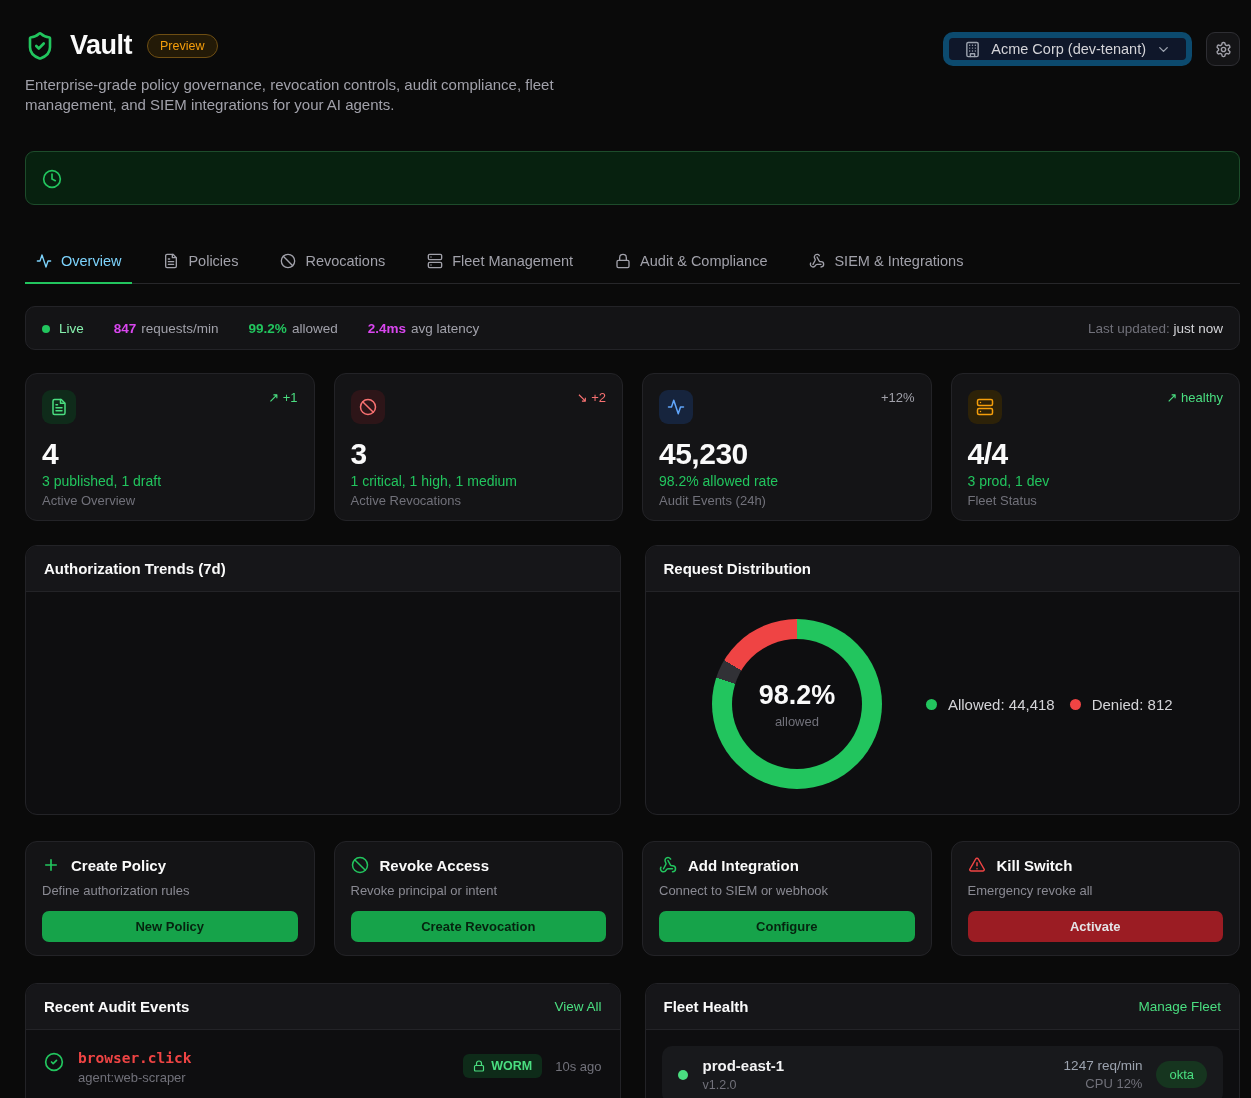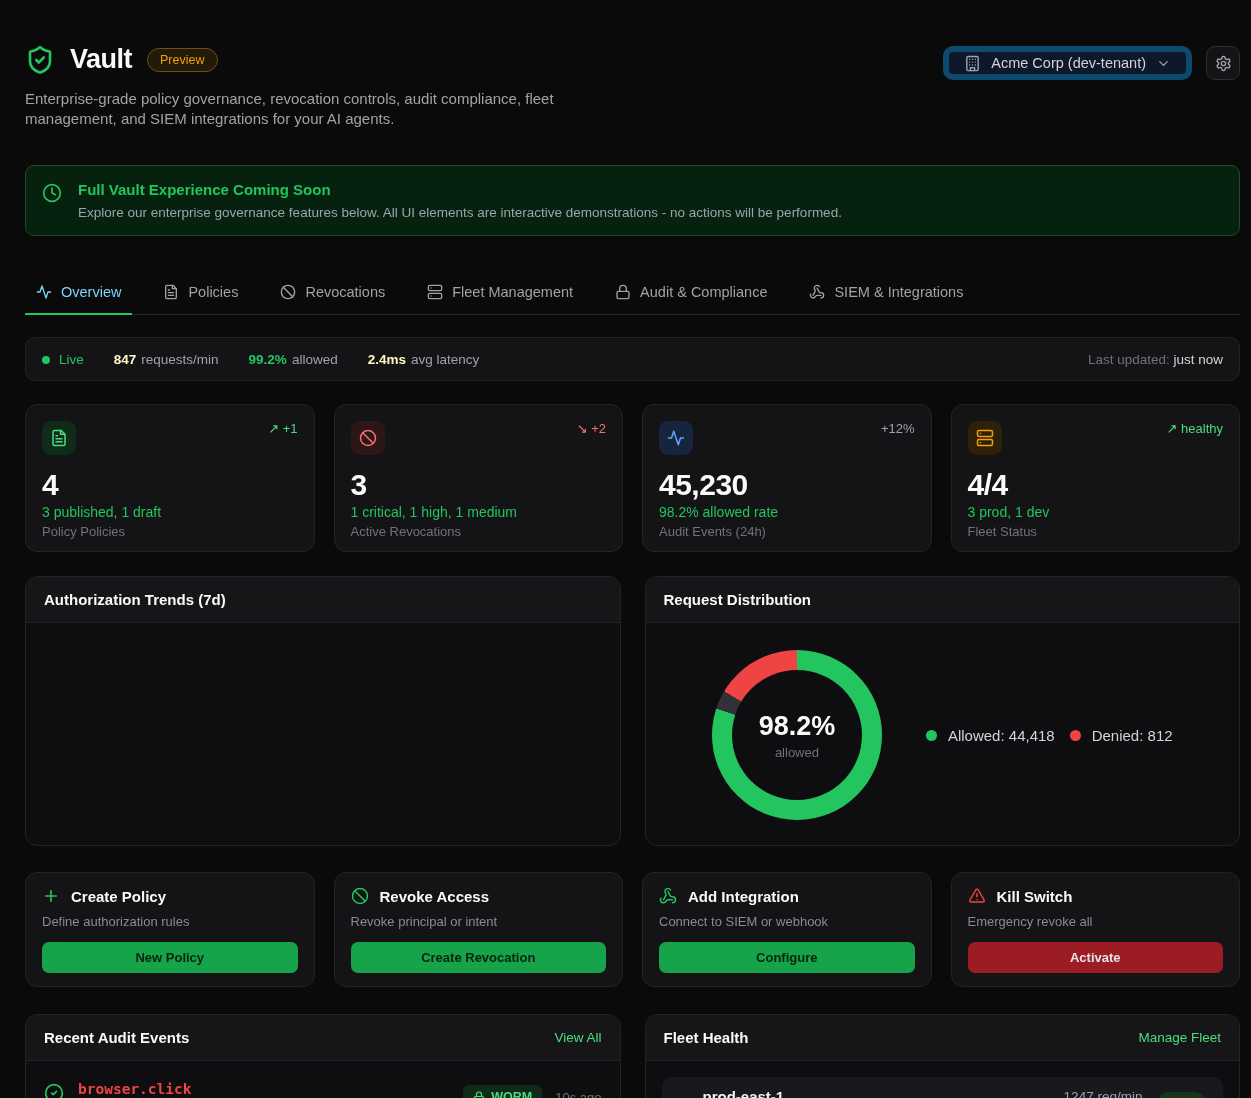--- a/index.html
+++ b/index.html
@@ -7,21 +7,21 @@
   body {
     background:#0a0a0a;
     color:#fafafa;
     font-family:"Liberation Sans", sans-serif;
     overflow:hidden;
     position:relative;
   }
   .page { padding:0 11px 0 25px; }
 
   
-  .header { display:flex; justify-content:space-between; align-items:flex-start; padding-top:44px; }
+  .header { display:flex; justify-content:space-between; align-items:flex-start; padding-top:30px; }
   .brand-row { display:flex; align-items:center; gap:15px; }
   .logo { width:30px; height:30px; color:#22c55e; display:flex; }
   .logo svg { width:30px; height:30px; }
   .app-title { font-size:27px; font-weight:700; letter-spacing:-0.5px; color:#fafafa; }
   .preview-badge {
     font-size:12.5px; color:#f59e0b; background:#231a07; border:1px solid #6e4e13;
     border-radius:999px; padding:4px 12px; font-weight:500;
   }
   .description { margin-top:14px; font-size:15px; line-height:20px; color:#a1a1aa; max-width:548px; }
   .header-right { display:flex; gap:14px; align-items:center; padding-top:2px; }
@@ -60,21 +60,21 @@
     content:""; position:absolute; left:0; right:0; bottom:-1px; height:2px; background:#22c55e;
   }
 
   
   .status-bar {
     margin-top:22px; height:44px; display:flex; align-items:center; gap:30px; padding:0 16px;
     background:#141416; border:1px solid #232327; border-radius:10px; font-size:13.5px;
   }
   .live-dot { width:8px; height:8px; border-radius:50%; background:#22c55e; display:inline-block; margin-right:9px; }
   .sb-item { color:#a1a1aa; }
-  .sb-item b { color:#fef9c3; font-weight:700; margin-right:5px;margin-top:32px; }
+  .sb-item b { color:#d946ef; font-weight:700; margin-right:5px;margin-top:32px; }
   .sb-item .green { color:#22c55e; font-weight:700; margin-right:5px; }
   .sb-right { margin-left:auto; color:#71717a; }
   .sb-right b { color:#d4d4d8; font-weight:500; }
 
   
   .stats-row { margin-top:23px; display:grid; grid-template-columns:repeat(4,1fr); gap:19px; }
   .stat-card {
     background:#141416; border:1px solid #232327; border-radius:12px; padding:16px; height:148px;
   }
   .stat-top { display:flex; justify-content:space-between; align-items:flex-start; }
@@ -218,24 +218,20 @@
     </div>
   </div>
 
   <div class="banner">
     <span class="banner-icon">
       <svg viewBox="0 0 24 24" fill="none" stroke="currentColor" stroke-width="2" stroke-linecap="round" stroke-linejoin="round">
           <circle cx="12" cy="12" r="10"></circle>
           <polyline points="12 6 12 12 16 14"></polyline>
         </svg>
     </span>
-    <div>
-      <div class="banner-title">Full Vault Experience Coming Soon</div>
-      <div class="banner-sub">Explore our enterprise governance features below. All UI elements are interactive demonstrations - no actions will be performed.</div>
-    </div>
   </div>
 
   <div class="tabs">
     <div class="tab active">
       <span style="display:flex;">
           <svg viewBox="0 0 24 24" fill="none" stroke="currentColor" stroke-width="2" stroke-linecap="round" stroke-linejoin="round">
             <polyline points="22 12 18 12 15 21 9 3 6 12 2 12"></polyline>
           </svg>
         </span>
       <span>Overview</span>
@@ -285,21 +281,21 @@
             <path d="M18 16.98h-5.99c-1.1 0-1.95.94-2.48 1.9A4 4 0 0 1 2 17c.01-.7.2-1.4.57-2"></path>
             <path d="m6 17 3.13-5.78c.53-.97.1-2.18-.5-3.1a4 4 0 1 1 6.89-4.06"></path>
             <path d="m12 6 3.13 5.73C15.66 12.7 16.9 13 18 13a4 4 0 0 1 0 8"></path>
           </svg>
         </span>
       <span>SIEM &amp; Integrations</span>
     </div>
   </div>
 
   <div class="status-bar">
-    <span class="sb-item" style="color:#22c55e;">
+    <span class="sb-item" style="color:#86efac;">
       <span class="live-dot"></span><span>Live</span>
     </span>
     <span class="sb-item"><b>847</b><span>requests/min</span></span>
     <span class="sb-item"><span class="green">99.2%</span><span>allowed</span></span>
     <span class="sb-item"><b>2.4ms</b><span>avg latency</span></span>
     <span class="sb-right"><span>Last updated:</span> <b>just now</b></span>
   </div>
 
   <div class="stats-row">
     <div class="stat-card">
@@ -308,21 +304,21 @@
             <svg viewBox="0 0 24 24" fill="none" stroke="currentColor" stroke-width="2" stroke-linecap="round" stroke-linejoin="round">
               <path d="M15 2H6a2 2 0 0 0-2 2v16a2 2 0 0 0 2 2h12a2 2 0 0 0 2-2V7z"></path>
               <path d="M14 2v5h5"></path>
               <path d="M16 13H8M16 17H8M10 9H8"></path>
             </svg>
           </span>
         <span class="trend trend-green">↗ +1</span>
       </div>
       <div class="stat-value">4</div>
       <div class="stat-sub">3 published, 1 draft</div>
-      <div class="stat-label">Policy Policies</div>
+      <div class="stat-label">Active Overview</div>
     </div>
     <div class="stat-card">
       <div class="stat-top">
         <span class="icon-tile tile-red">
             <svg viewBox="0 0 24 24" fill="none" stroke="currentColor" stroke-width="2" stroke-linecap="round" stroke-linejoin="round">
               <circle cx="12" cy="12" r="10"></circle>
               <path d="m4.9 4.9 14.2 14.2"></path>
             </svg>
           </span>
         <span class="trend trend-red">↘ +2</span>

